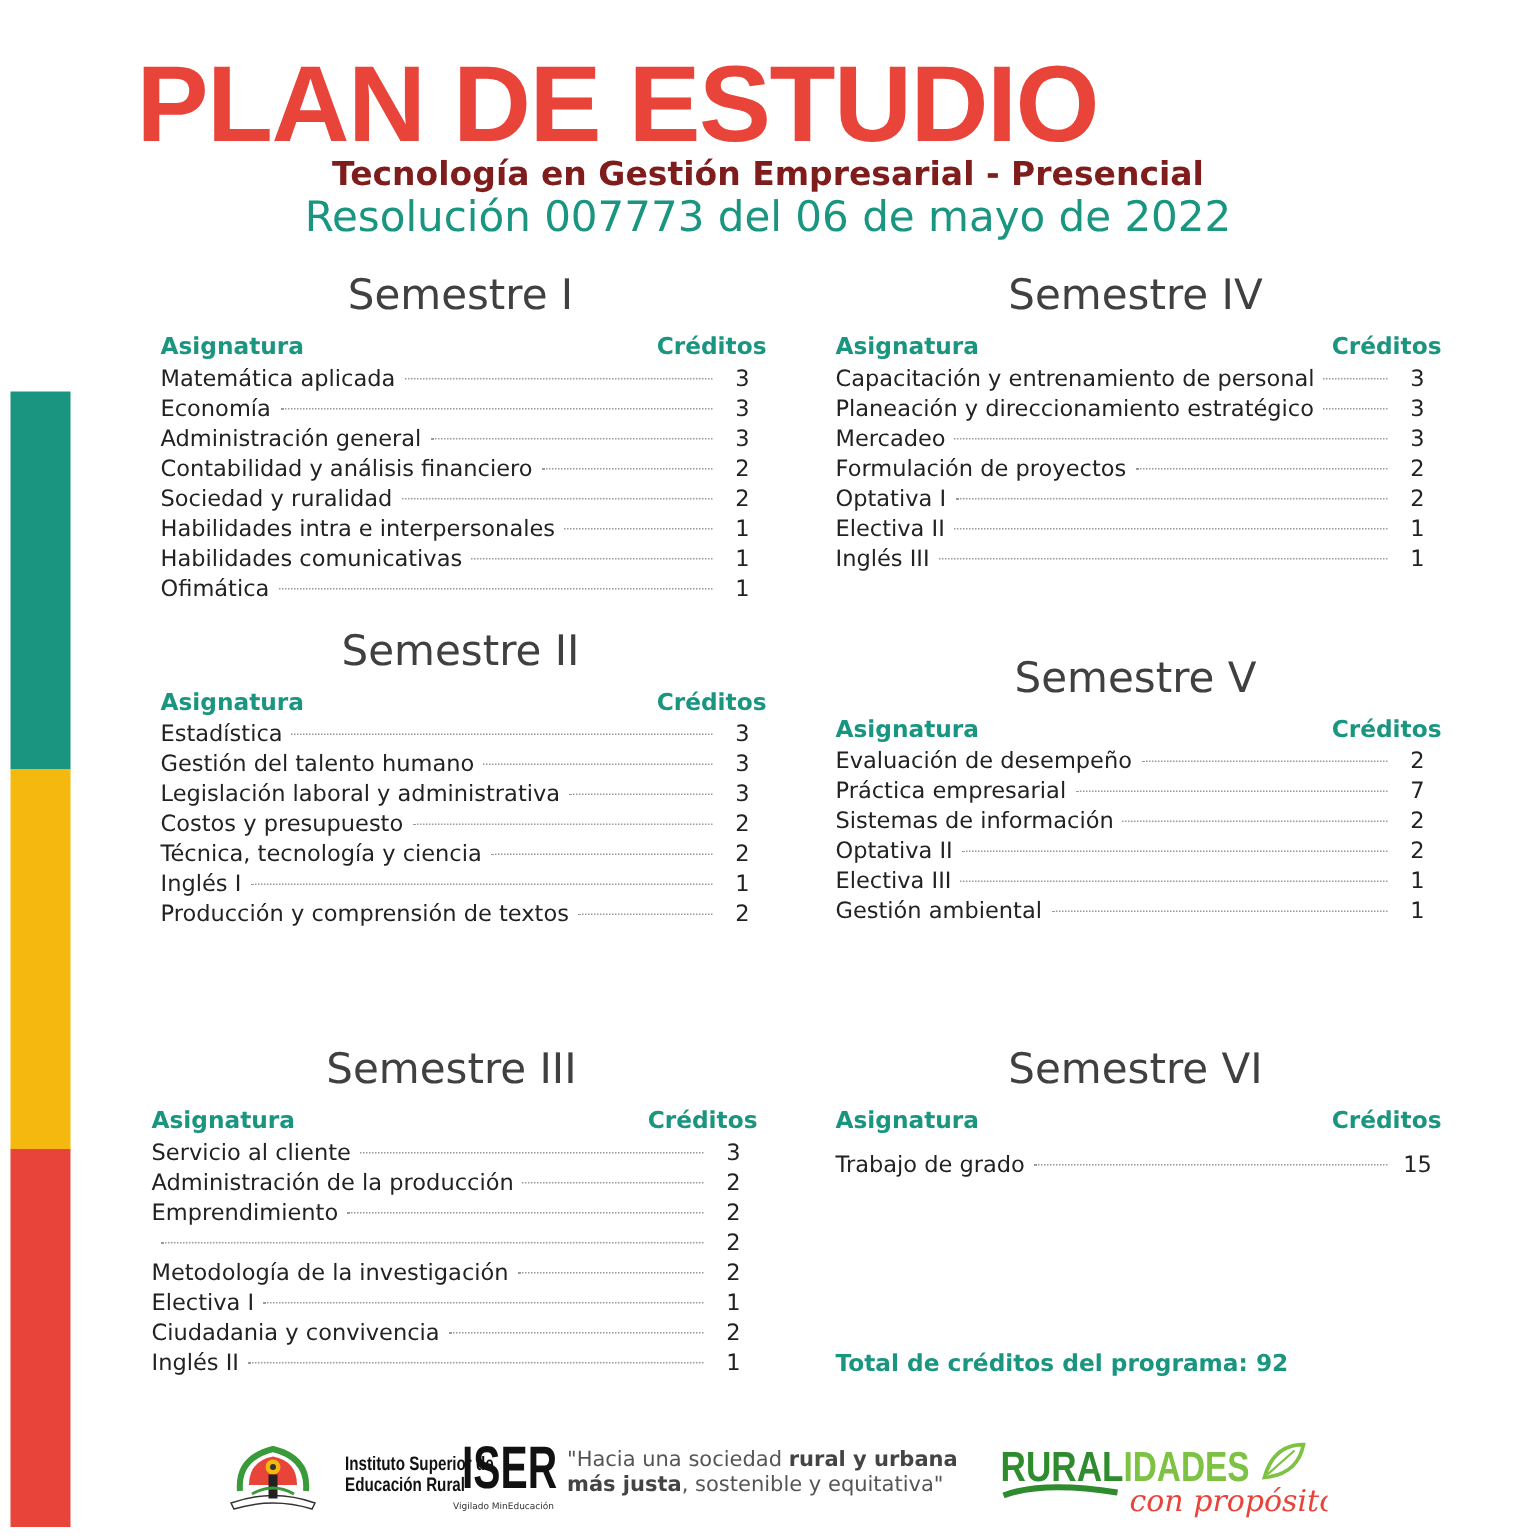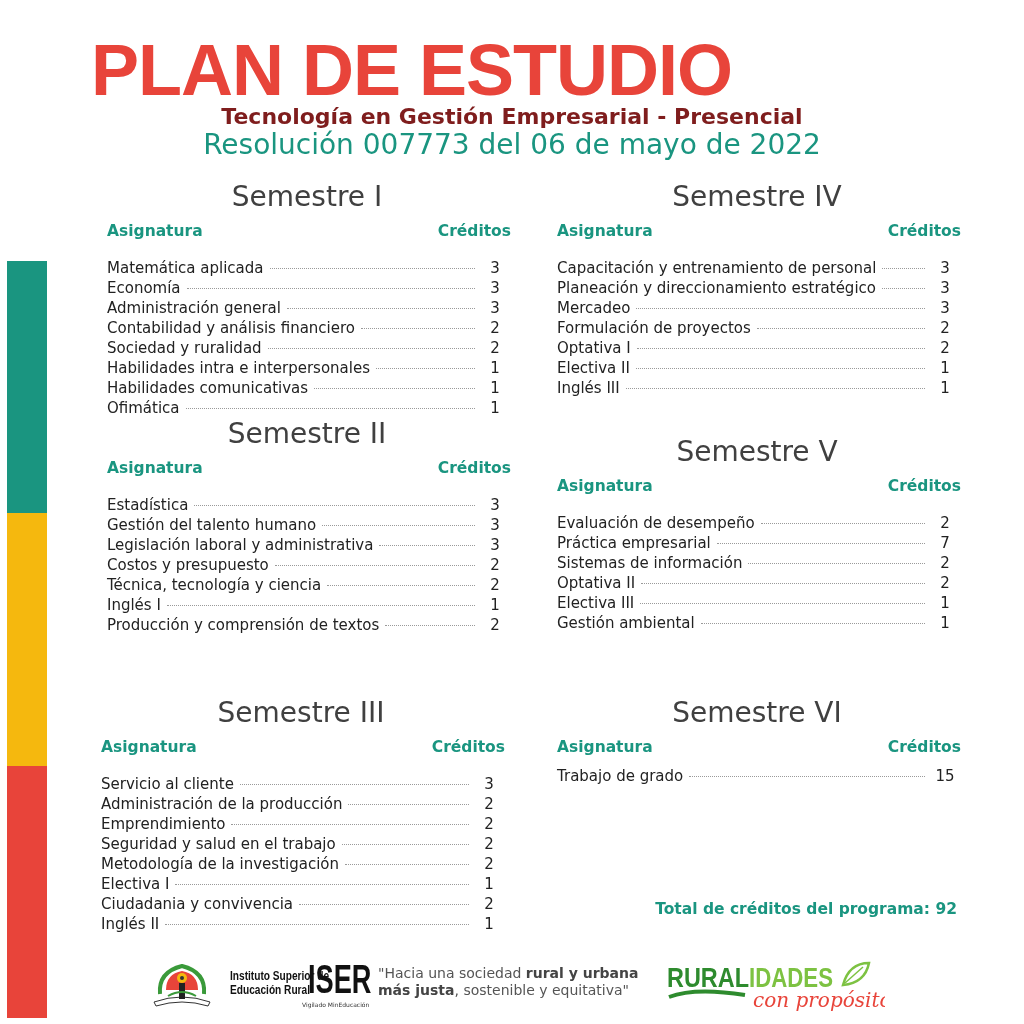--- a/index.html
+++ b/index.html
@@ -16,27 +16,27 @@
   .subtitle { position:absolute; top:102px; left:0; width:1024px; text-align:center;
               font-family:"DejaVu Sans", sans-serif; font-weight:bold; font-size:22px;
               color:#7f1d1d; line-height:30px; }
   .resolution { position:absolute; top:130px; left:0; width:1024px; text-align:center;
                 font-family:"DejaVu Sans", sans-serif; font-size:28px; color:#1a9580; line-height:30px; }
 
   .semester { position:absolute; width:400px; }
   .sem-title { font-family:"DejaVu Sans", sans-serif; font-size:28px; color:#404040; line-height:34px; margin:0;text-align:center; }
   .sem-head { display:flex; justify-content:space-between; font-weight:bold; font-size:15.5px; color:#1a9580;
               margin-top:6px; line-height:22px; }
-  .sem-list { margin-top:16px; }
+  .sem-list { }
   .row { display:flex; align-items:baseline; font-size:15px; line-height:20px; color:#222; }
   .row .name { white-space:nowrap; }
   .row .dots { flex:1; border-bottom:1px dotted #9a9a9a; margin:0 8px 0 6px; height:0; position:relative; top:-4px; }
   .row .cr { width:24px; text-align:center; }
 
-  .total { position:absolute; left:557px; top:900px; width:400px; text-align:right; font-weight:bold;
+  .total { position:absolute; left:557px; top:900px; width:400px; text-align:left; font-weight:bold;
            font-size:15.5px; color:#1a9580; }
 
   .footer { position:absolute; top:955px; left:150px; width:740px; height:60px; }
   .iser-logo { position:absolute; left:0; top:0; width:210px; height:56px; display:flex; align-items:center;gap:12px; }
   .iser-emblem { width:64px; height:50px; }
   .iser-text { margin-left:4px; font-family:"Liberation Sans", sans-serif; font-size:13px; line-height:14px;
                color:#111; font-weight:bold; transform:scaleX(0.78); transform-origin:left; white-space:nowrap; }
   .iser-big { position:absolute; left:158px; top:4px; font-family:"Liberation Sans", sans-serif; font-weight:bold;
               font-size:40px; line-height:40px; color:#111; transform:scaleX(0.68); transform-origin:left; }
   .iser-vig { position:absolute; left:152px; top:46px; font-size:6px; color:#333; }
@@ -164,21 +164,20 @@
       <span class="name">Administración de la producción</span>
       <span class="dots"></span>
       <span class="cr">2</span>
     </div>
       <div class="row">
       <span class="name">Emprendimiento</span>
       <span class="dots"></span>
       <span class="cr">2</span>
     </div>
       <div class="row">
-      <span class="name">Seguridad y salud en el trabajo</span>
       <span class="dots"></span>
       <span class="cr">2</span>
     </div>
       <div class="row">
       <span class="name">Metodología de la investigación</span>
       <span class="dots"></span>
       <span class="cr">2</span>
     </div>
       <div class="row">
       <span class="name">Electiva I</span>

